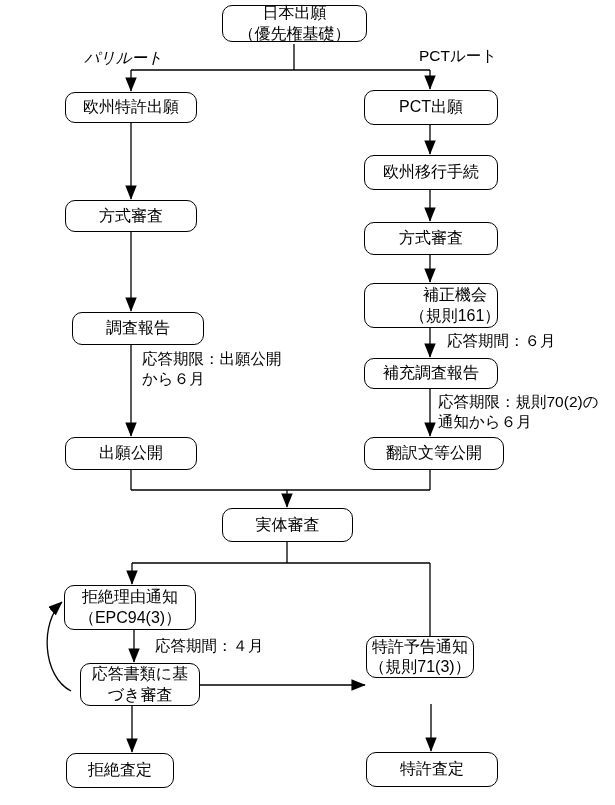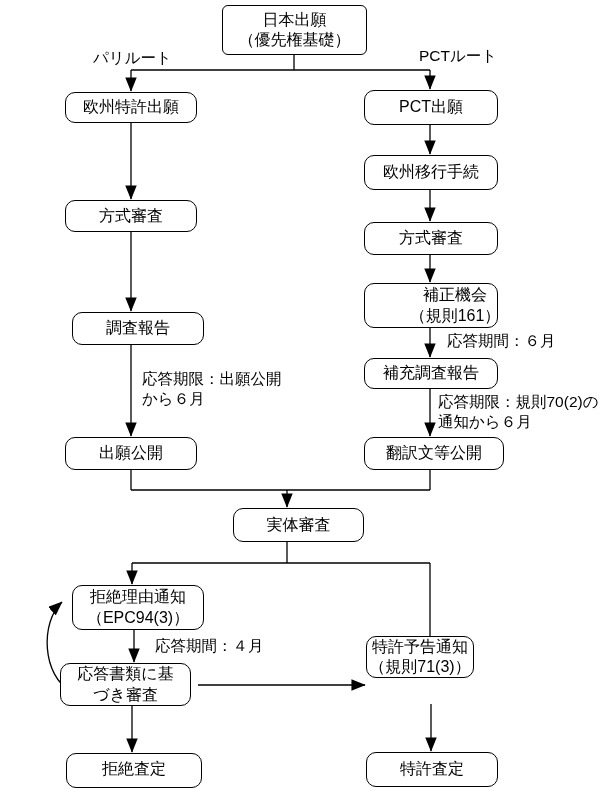--- a/index.html
+++ b/index.html
@@ -32,41 +32,41 @@
     text-align: center;
     white-space: nowrap;
   }
   .annot {
     position: absolute;
     font-size: 15.5px;
     line-height: 1.3;
     white-space: nowrap;
   }
   
-  .n-jp        { left:222px; top:5px;   width:145px; height:50px;border-radius:6px; }
+  .n-jp        { left:222px; top:5px;   width:145px; height:37px; }
   .n-epapp     { left:65px;  top:92px;  width:132px; height:31px; }
   .n-formL     { left:65px;  top:200px; width:132px; height:32px; }
   .n-search    { left:72px;  top:312px; width:132px; height:33px; }
   .n-pub       { left:65px;  top:437px; width:132px; height:33px; }
   .n-pct       { left:364px; top:90px;  width:134px; height:35px; }
   .n-entry     { left:364px; top:155px; width:134px; height:35px; }
   .n-formR     { left:364px; top:222px; width:134px; height:33px; }
   .n-amend     { left:364px; top:283px; width:134px; height:45px;padding-left:48px; }
   .n-supp      { left:364px; top:358px; width:134px; height:31px; }
   .n-trans     { left:364px; top:437px; width:140px; height:33px; }
-  .n-subst     { left:222px; top:508px; width:131px; height:34px;margin-left:11px; }
-  .n-reject    { left:72px;  top:585px; width:132px; height:45px; }
-  .n-response  { left:60px;  top:663px; width:131px; height:43px;justify-content:flex-end; }
-  .n-rejdec    { left:66px;  top:753px; width:136px; height:35px;font-family:Liberation Mono, monospace; }
+  .n-subst     { left:222px; top:508px; width:131px; height:34px; }
+  .n-reject    { left:64px;  top:585px; width:132px; height:45px; }
+  .n-response  { left:80px;  top:663px; width:120px; height:43px;justify-content:flex-end; }
+  .n-rejdec    { left:66px;  top:753px; width:108px; height:35px; }
   .n-grantnot  { left:366px; top:636px; width:108px; height:42px; }
   .n-grantdec  { left:366px; top:752px; width:132px; height:35px; }
   
-  .a-paris  { left:93px;  top:48px; }
+  .a-paris  { left:84px;  top:48px;font-style:italic; }
   .a-pct    { left:399px; top:46px;margin-left:20px; }
-  .a-pubdl  { left:142px; top:349px;margin-top:20px; }
+  .a-pubdl  { left:142px; top:349px; }
   .a-r161   { left:447px; top:331px; }
   .a-r70    { left:438px; top:392px; }
   .a-resp4  { left:155px; top:636px; }
 </style>
 </head>
 <body>
 
 <div class="canvas">
 
   <svg class="connectors" viewBox="0 0 615 805" xmlns="http://www.w3.org/2000/svg">

